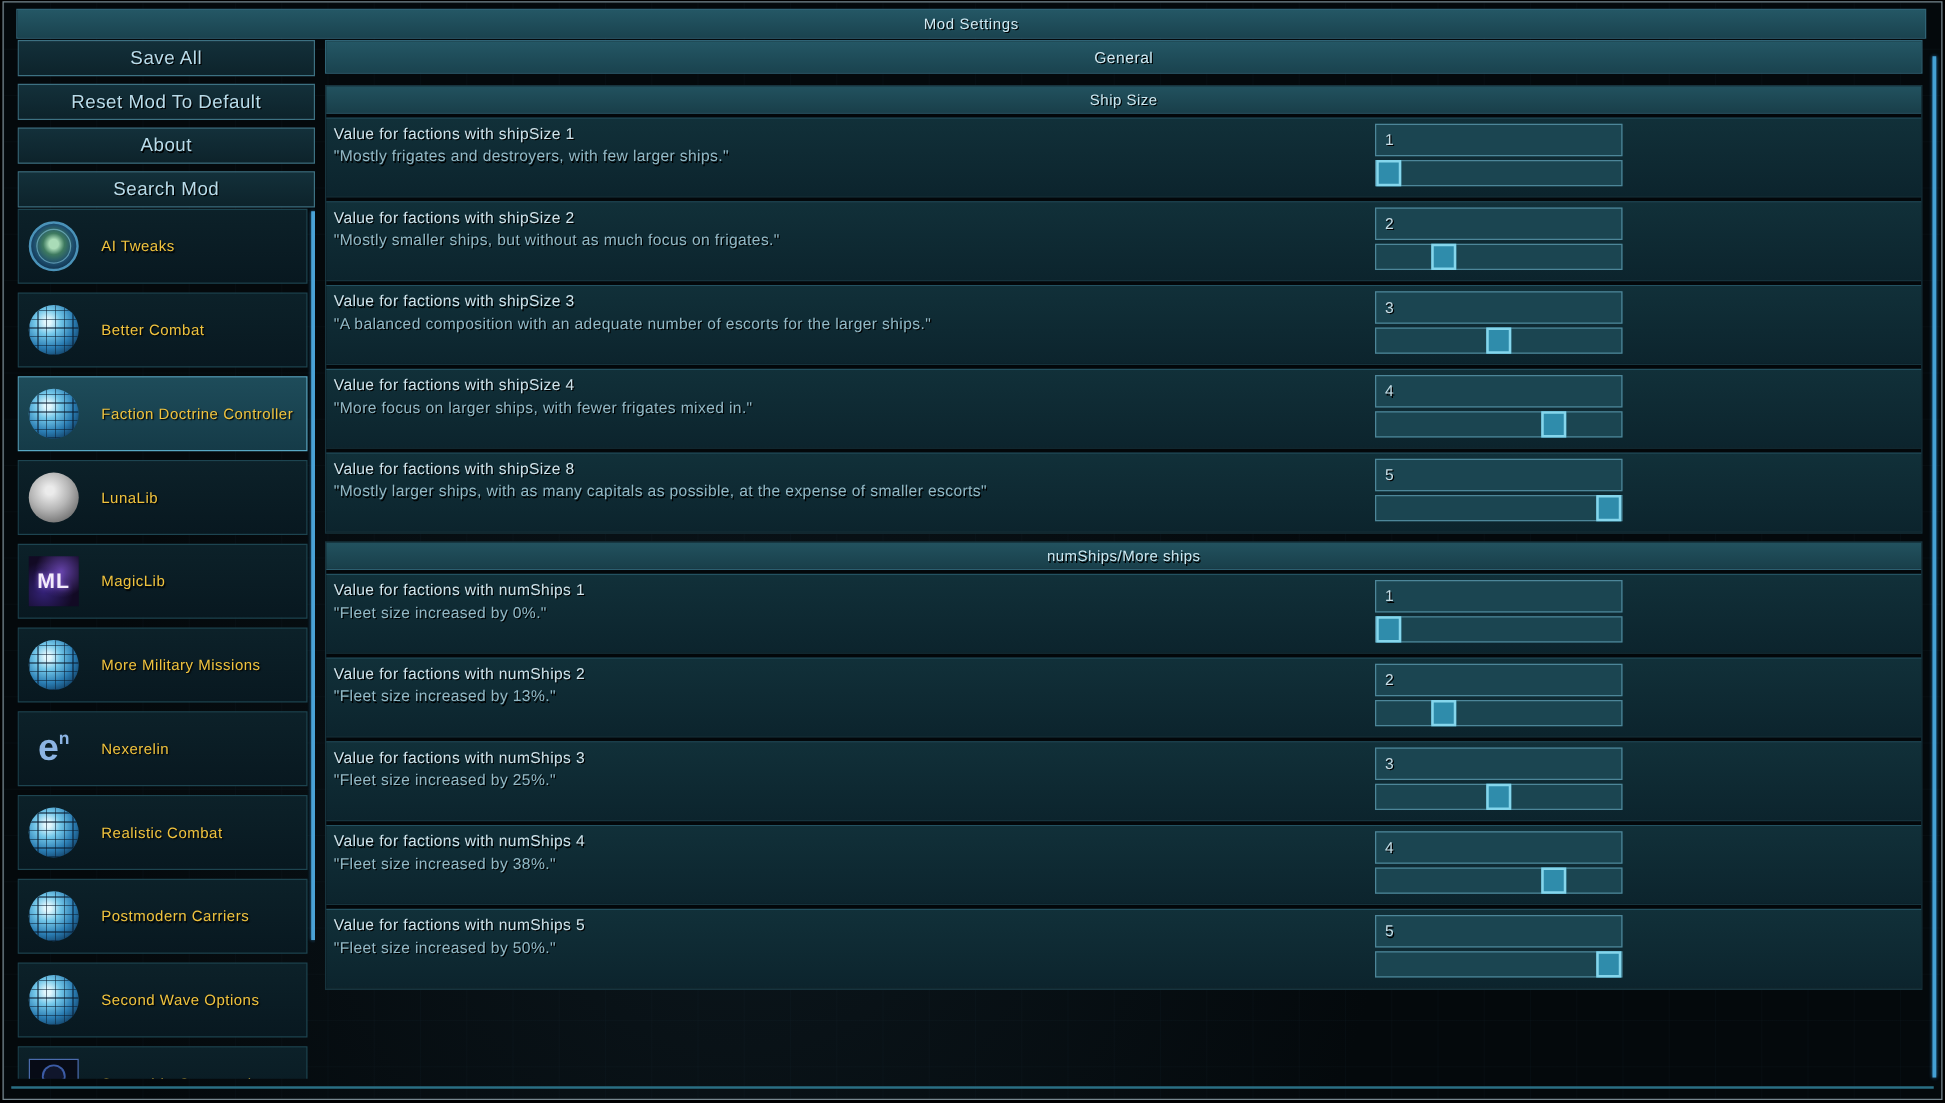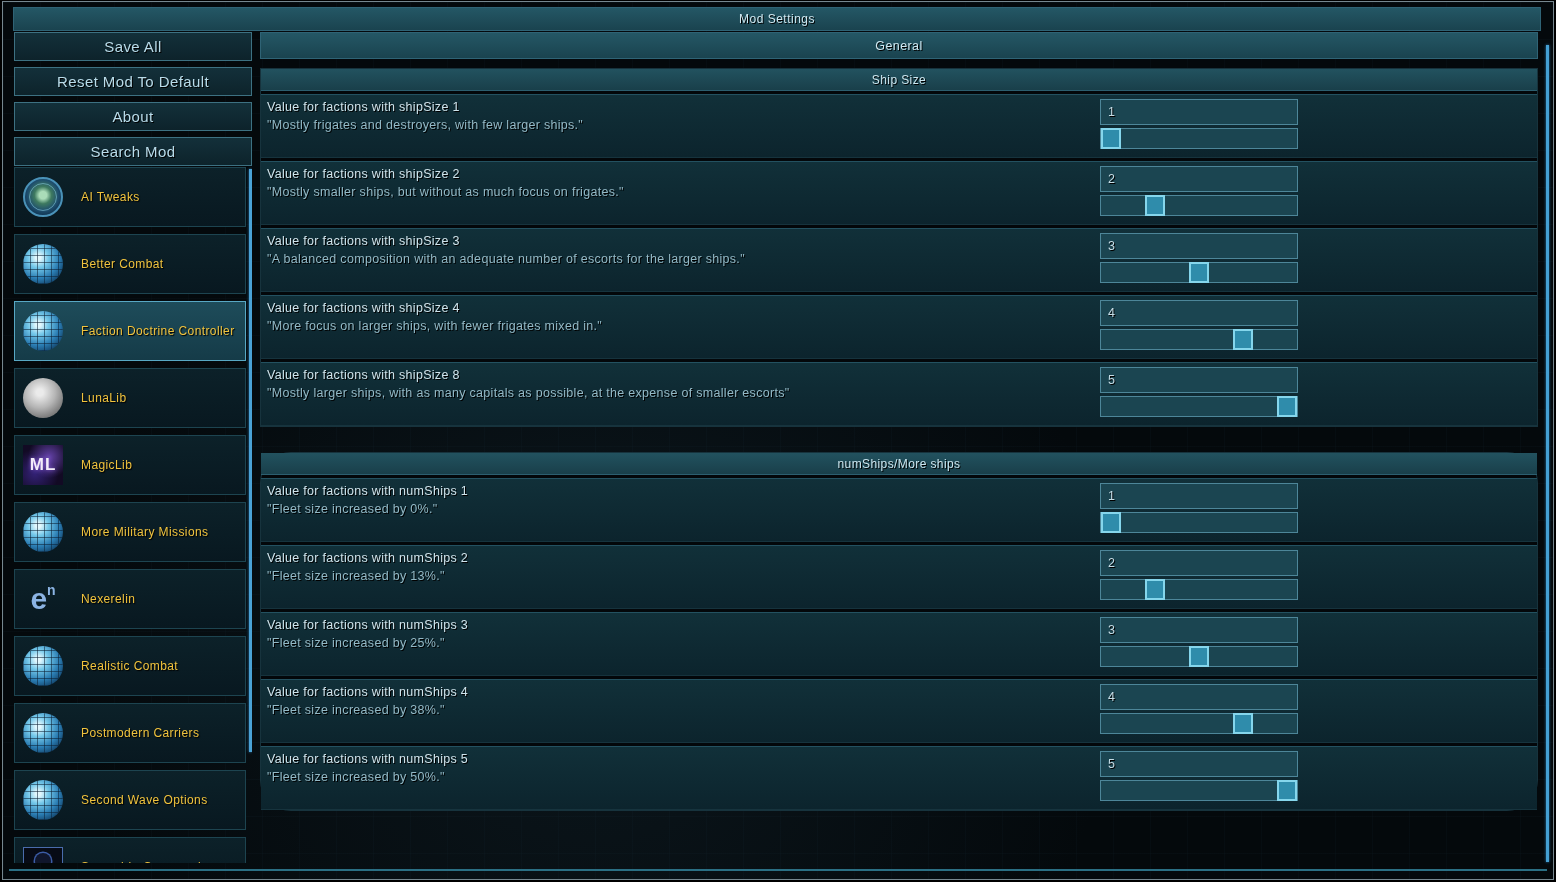--- a/index.html
+++ b/index.html
@@ -208,21 +208,21 @@
               <div class="row-label">Value for factions with shipSize 8</div>
               <div class="row-desc">"Mostly larger ships, with as many capitals as possible, at the expense of smaller escorts"</div>
               <div class="value-box">
                 <span>5</span>
               </div>
               <div class="slider-track">
                 <div class="slider-handle" style="left: calc(100% - 20px);"></div>
               </div>
             </div>
           </div>
-          <div class="section" style="top: 420px; border-radius: 31px;">
+          <div class="section" style="top: 401px;">
             <div class="section-header">numShips/More ships</div>
             <div class="setting-row">
               <div class="row-label">Value for factions with numShips 1</div>
               <div class="row-desc">"Fleet size increased by 0%."</div>
               <div class="value-box">
                 <span>1</span>
               </div>
               <div class="slider-track">
                 <div class="slider-handle" style="left: calc(0% + 0px);"></div>
               </div>

